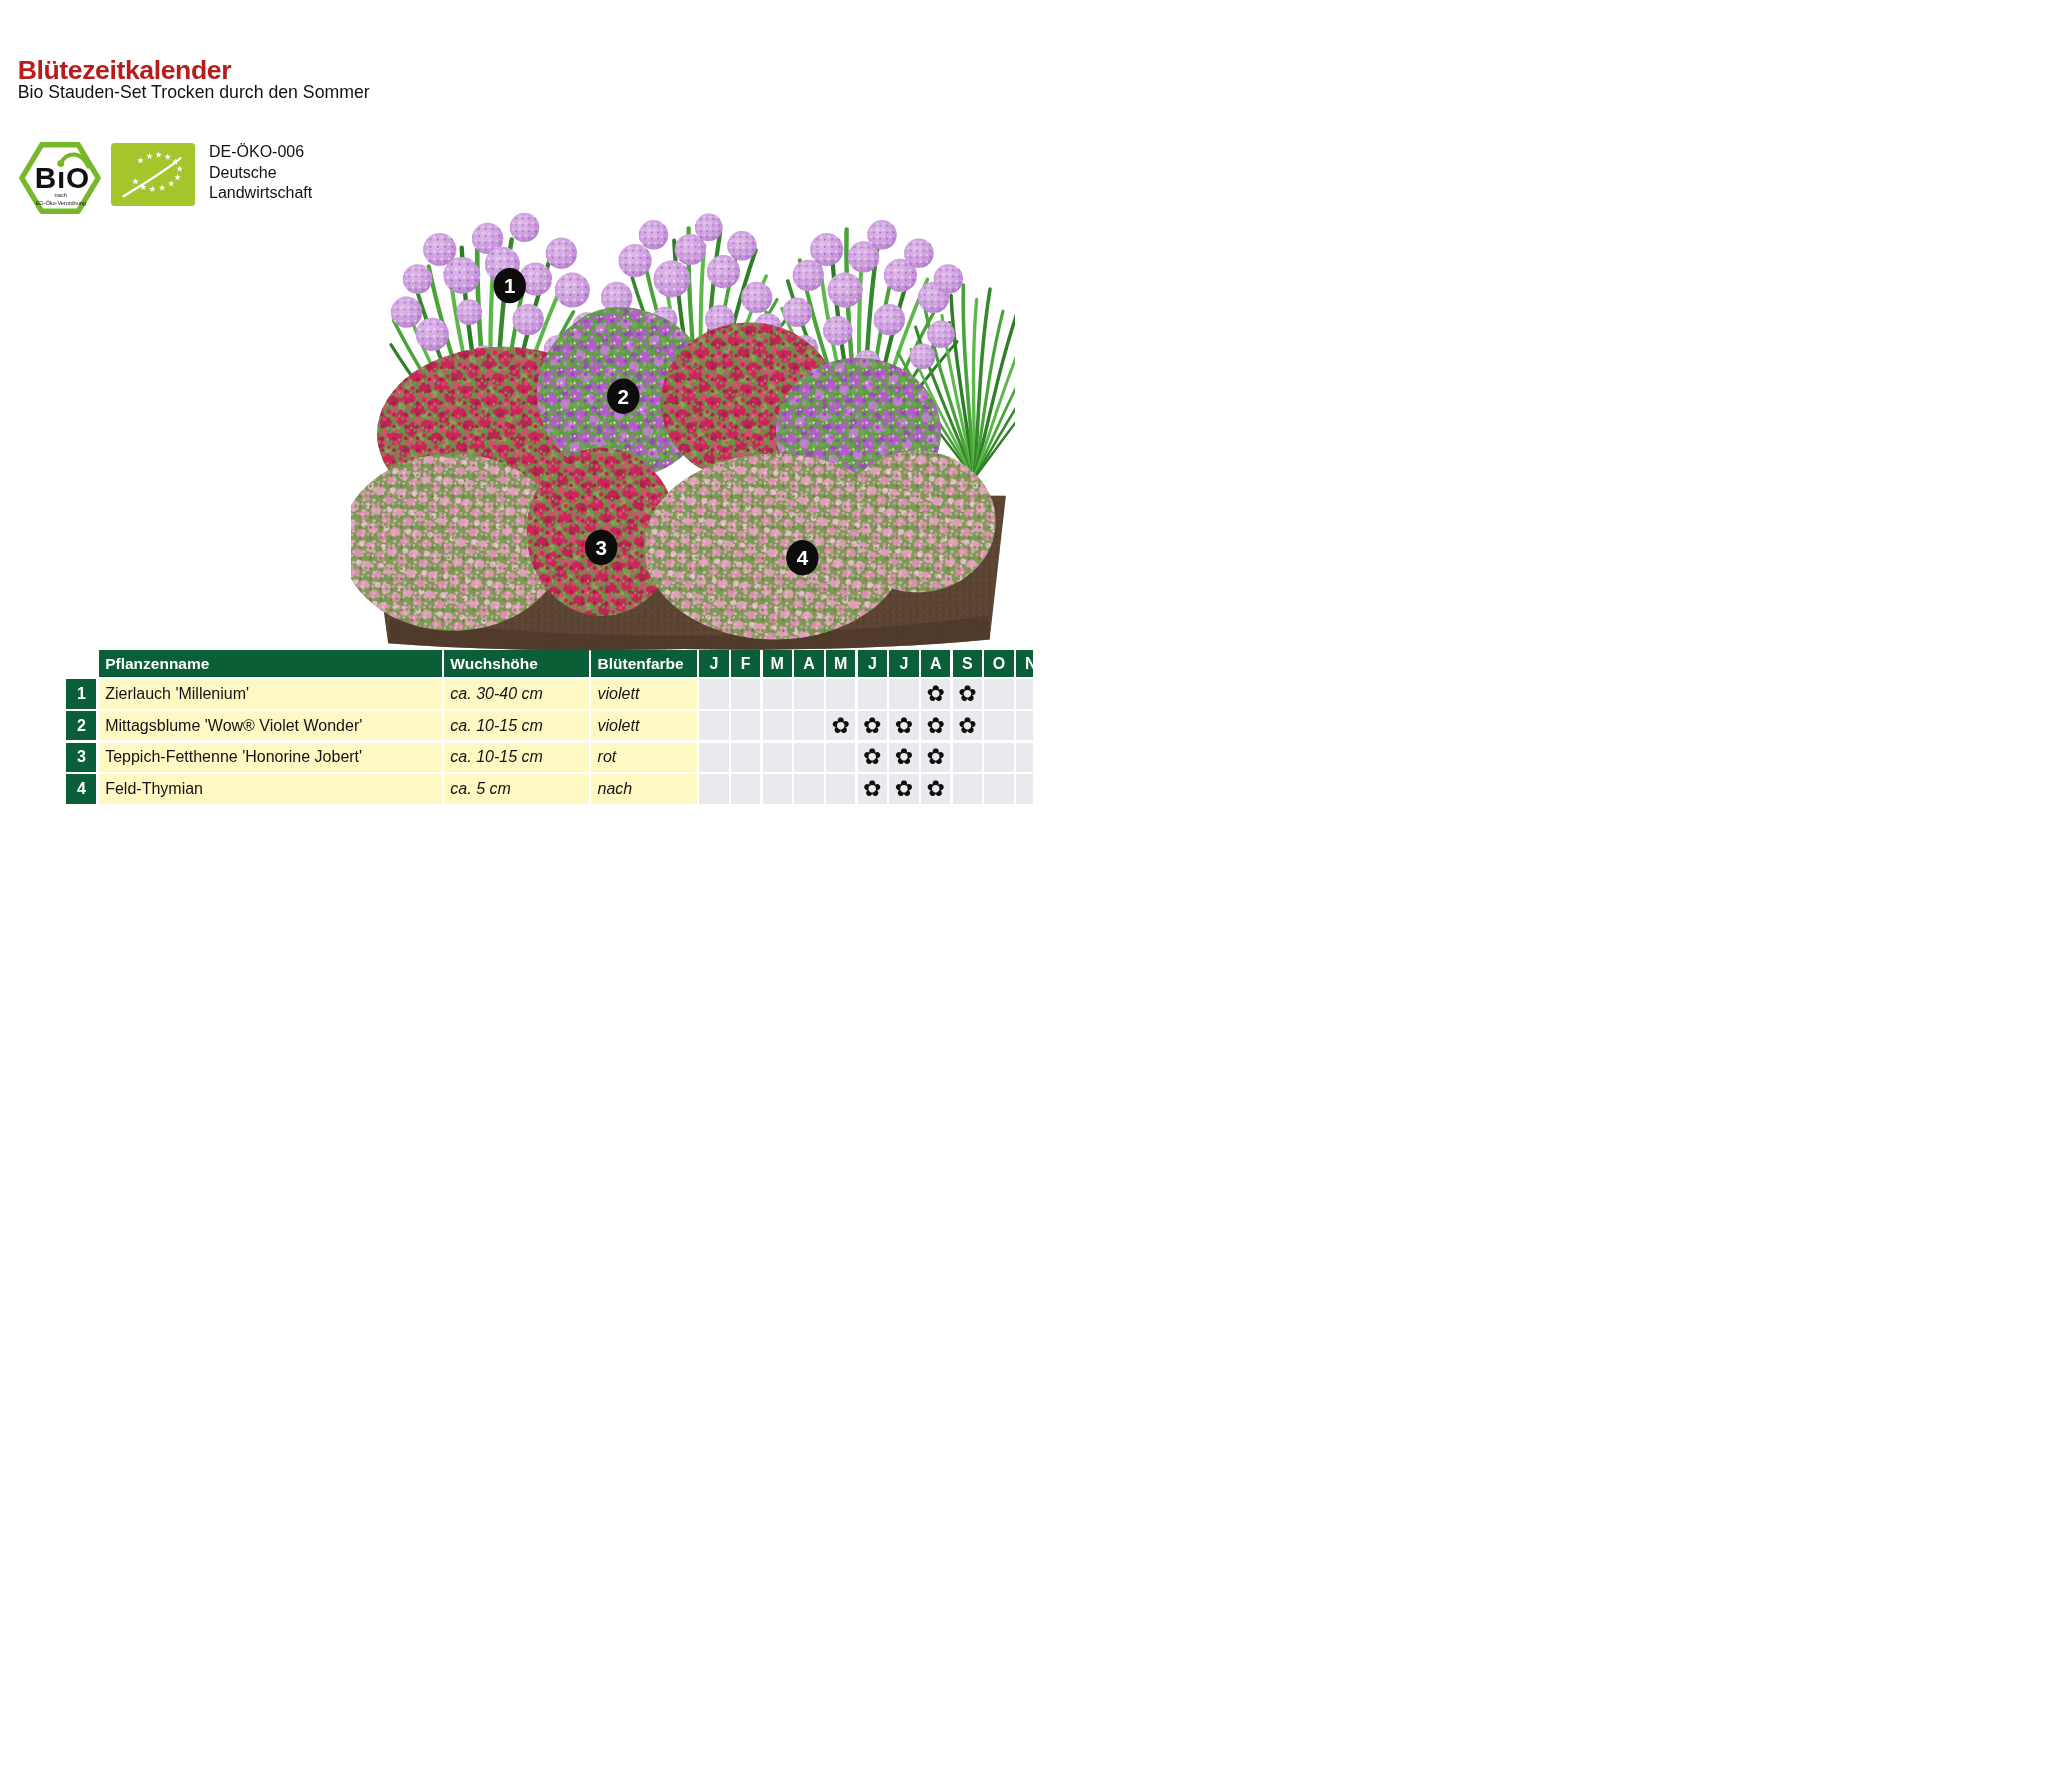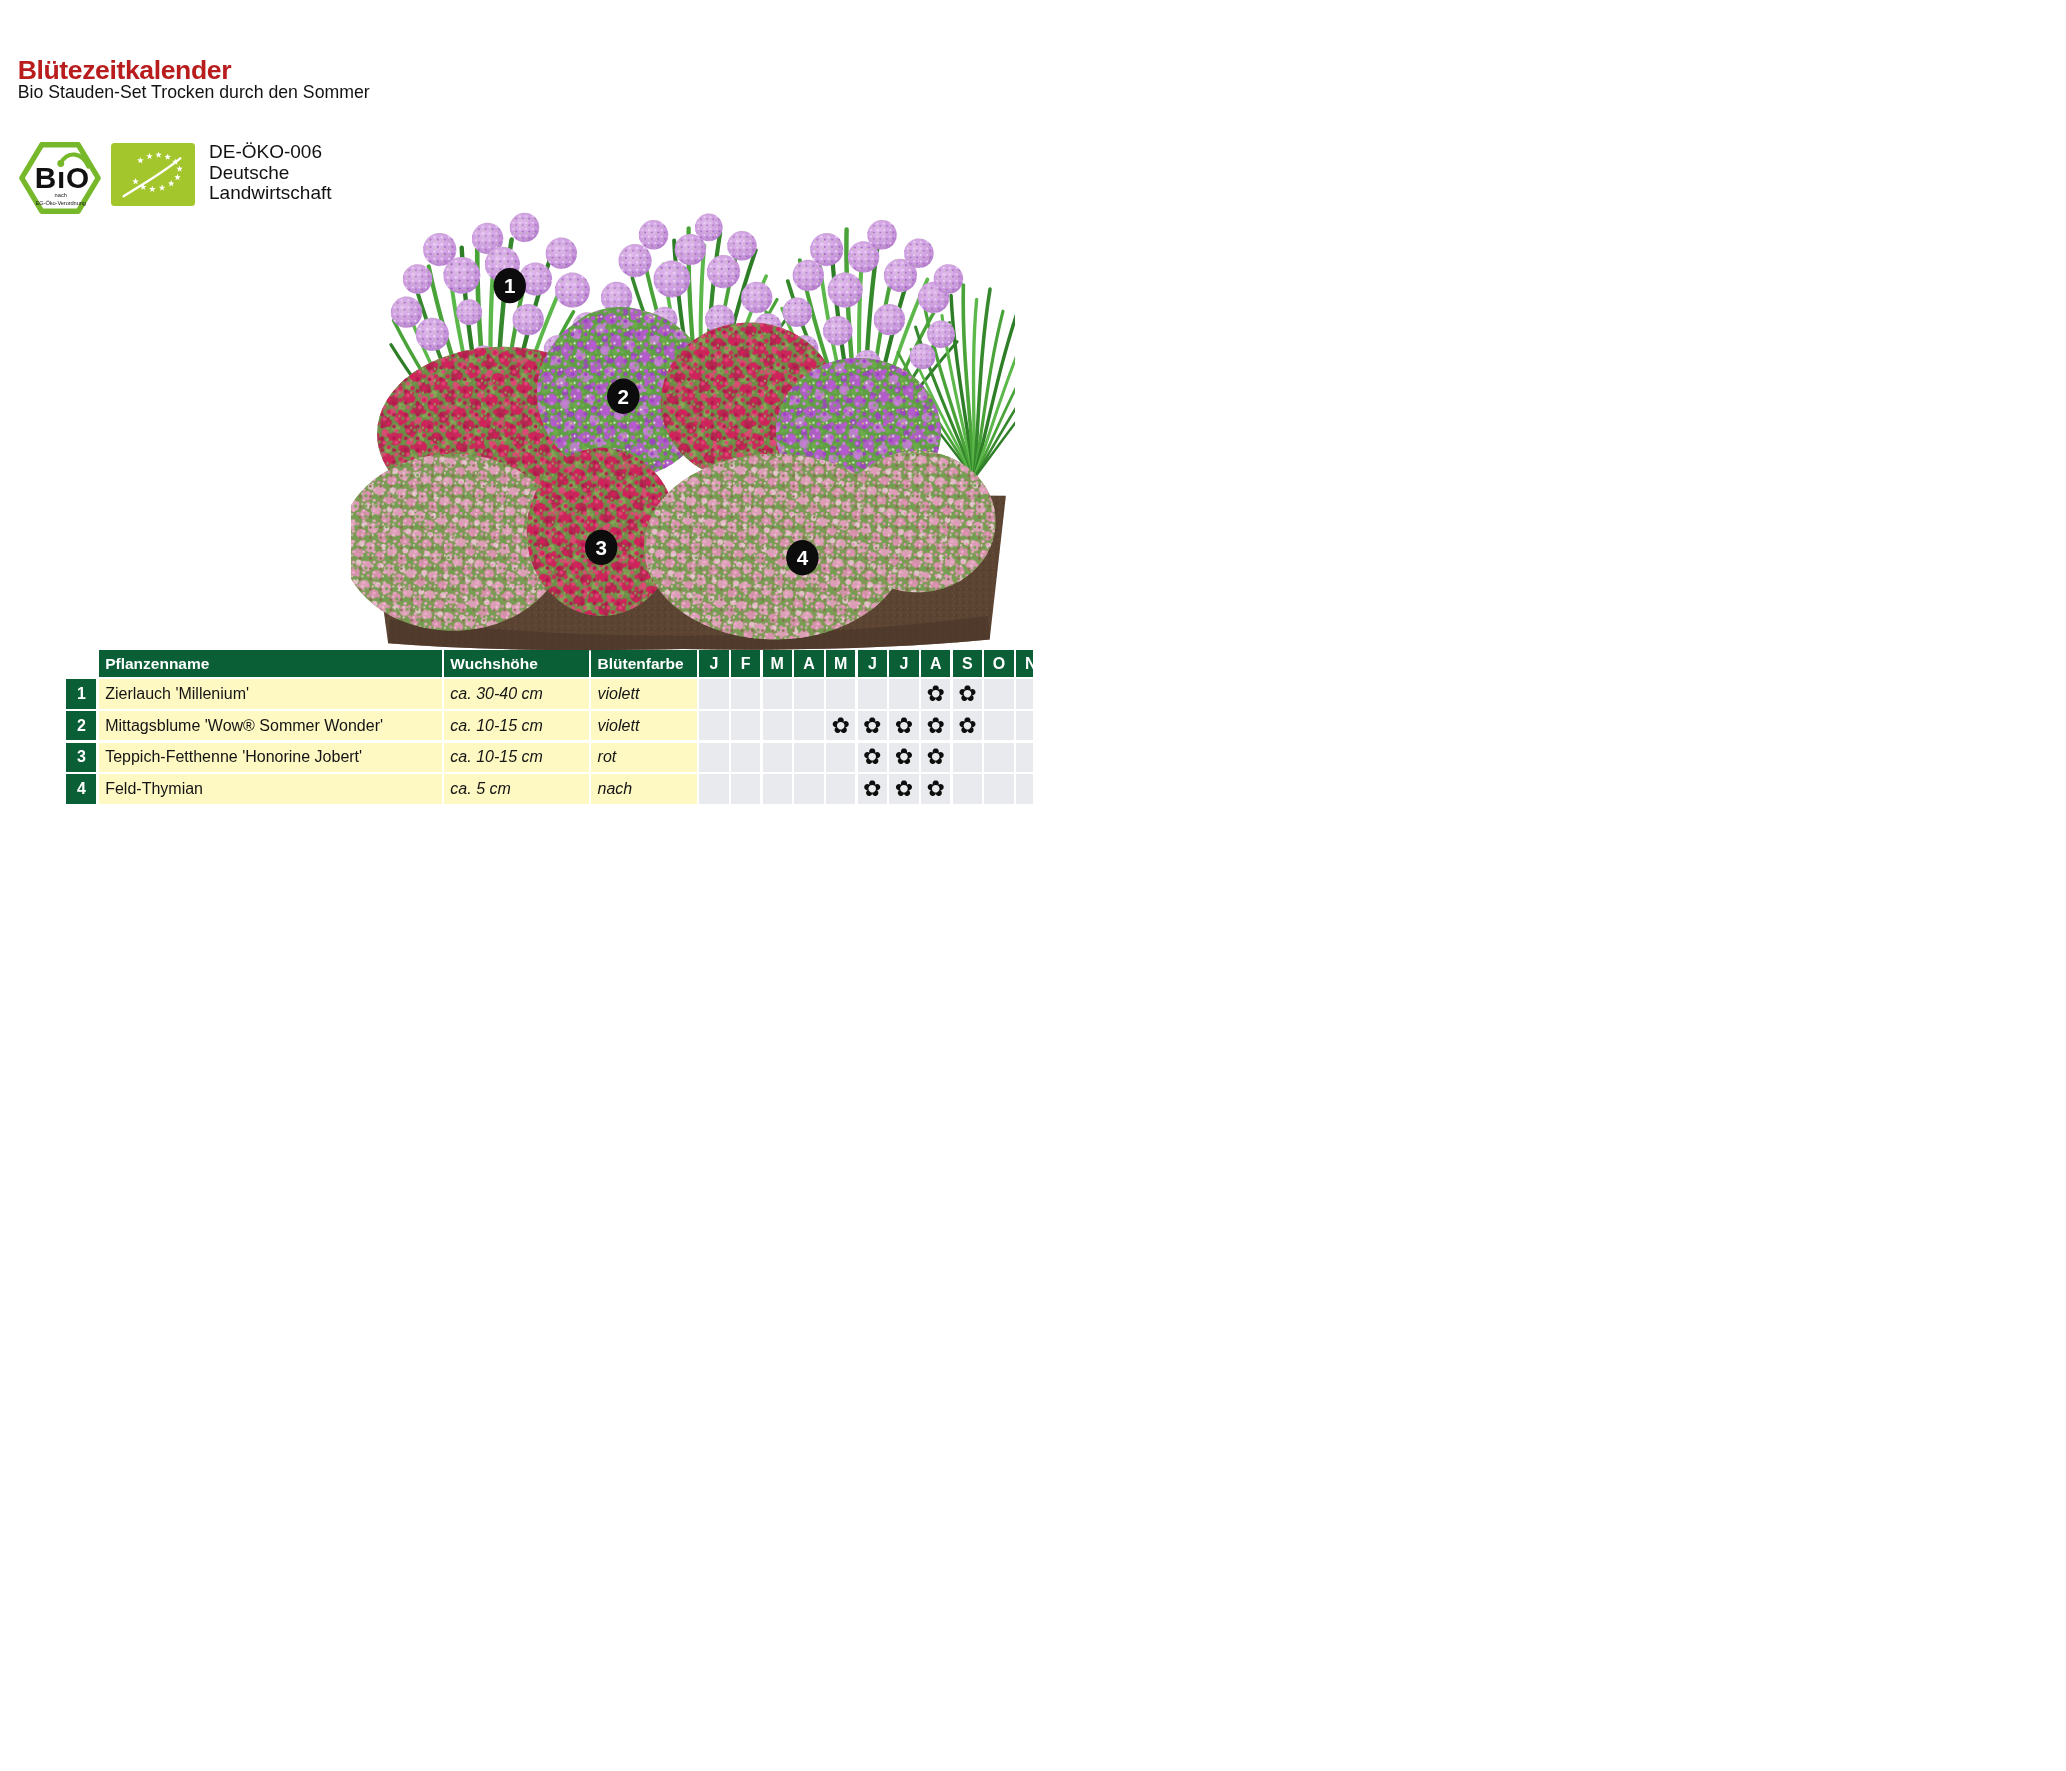--- a/index.html
+++ b/index.html
@@ -3,21 +3,21 @@
 <meta charset="utf-8">
 <style>
   html,body{margin:0;padding:0;background:#fff;}
   .page{position:relative;width:1033px;height:885px;background:#fff;overflow:hidden;
         font-family:"Liberation Sans",sans-serif;color:#111;}
   .title{position:absolute;left:17.7px;top:55px;font-size:26.6px;font-weight:bold;
          color:#b91c1c;letter-spacing:-0.4px;}
   .subtitle{position:absolute;left:17.7px;top:82px;font-size:17.7px;color:#121212;}
   .bio-hex{position:absolute;left:17.7px;top:139px;width:84px;height:78px;}
   .eu-logo{position:absolute;left:111px;top:143px;width:84px;height:63px;}
-  .cert{position:absolute;left:209px;top:142px;font-size:19px;line-height:20.7px;color:#121212;}
+  .cert{position:absolute;left:209px;top:142px;font-size:16px;line-height:20.7px;color:#121212;}
   .beet{position:absolute;left:351px;top:209px;width:664px;height:446px;}
   svg text.bio-b{font-family:"Liberation Sans",sans-serif;font-weight:bold;}
 
   .btable{position:absolute;left:18.4px;top:650px;display:grid;
           grid-template-columns:30px 343px 145px 106px repeat(12,29.5px);
           grid-template-rows:27px repeat(4,29.5px);gap:2.2px 2.2px;margin-left:48px;}
   .th{background:#0b5f36;color:#fff;font-weight:bold;display:flex;align-items:center;font-size:15.5px;}
   .th.tname{padding-left:6.6px;}
   .th.mon{justify-content:center;font-size:16px;padding-left:0;}
   .th.empty{background:transparent;}
@@ -320,21 +320,21 @@
         <span class="fl">✿</span>
       </div>
     <div class="mcell">
         <span class="fl">✿</span>
       </div>
     <div class="mcell"></div>
     <div class="mcell"></div>
     <div class="mcell"></div>
 
     <div class="numcell">2</div>
-    <div class="cell cname">Mittagsblume 'Wow® Sommer Wonder'</div>
+    <div class="cell cname">Mittagsblume 'Wow® Violet Wonder'</div>
     <div class="cell cval">ca. 10-15 cm</div>
     <div class="cell cval">violett</div>
     <div class="mcell"></div>
     <div class="mcell"></div>
     <div class="mcell"></div>
     <div class="mcell"></div>
     <div class="mcell">
         <span class="fl">✿</span>
       </div>
     <div class="mcell">

